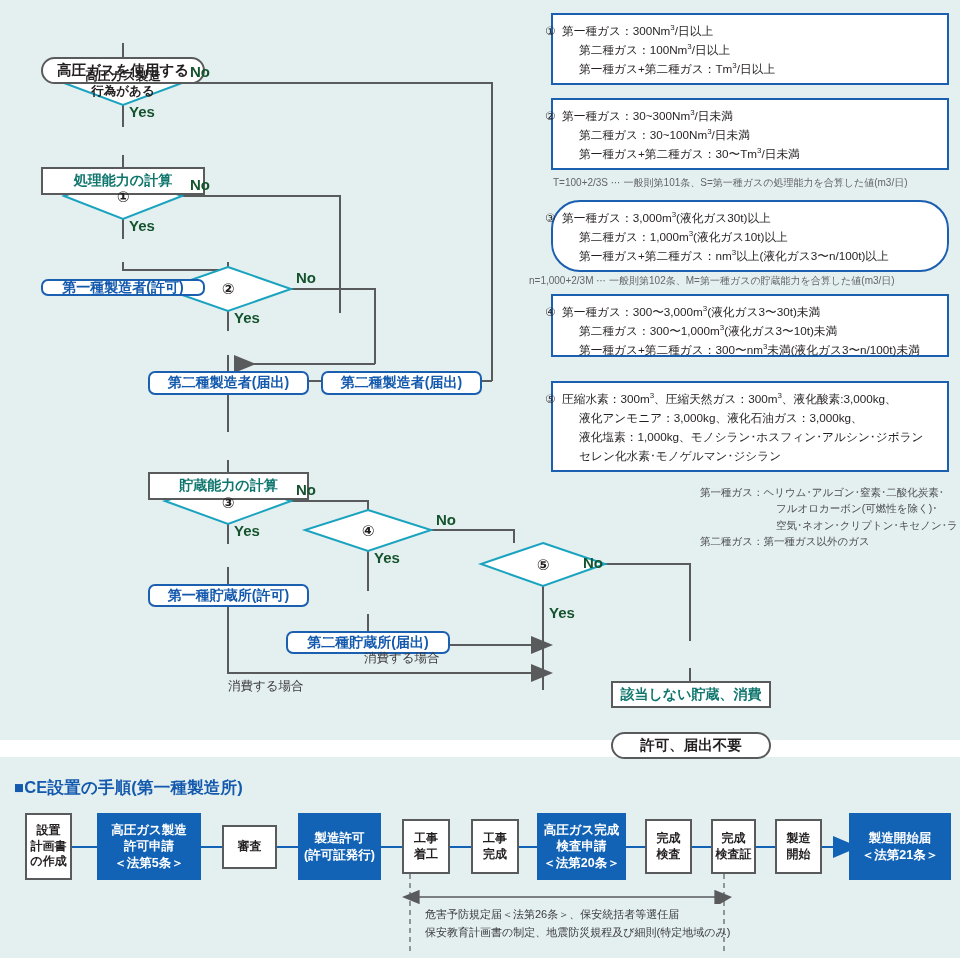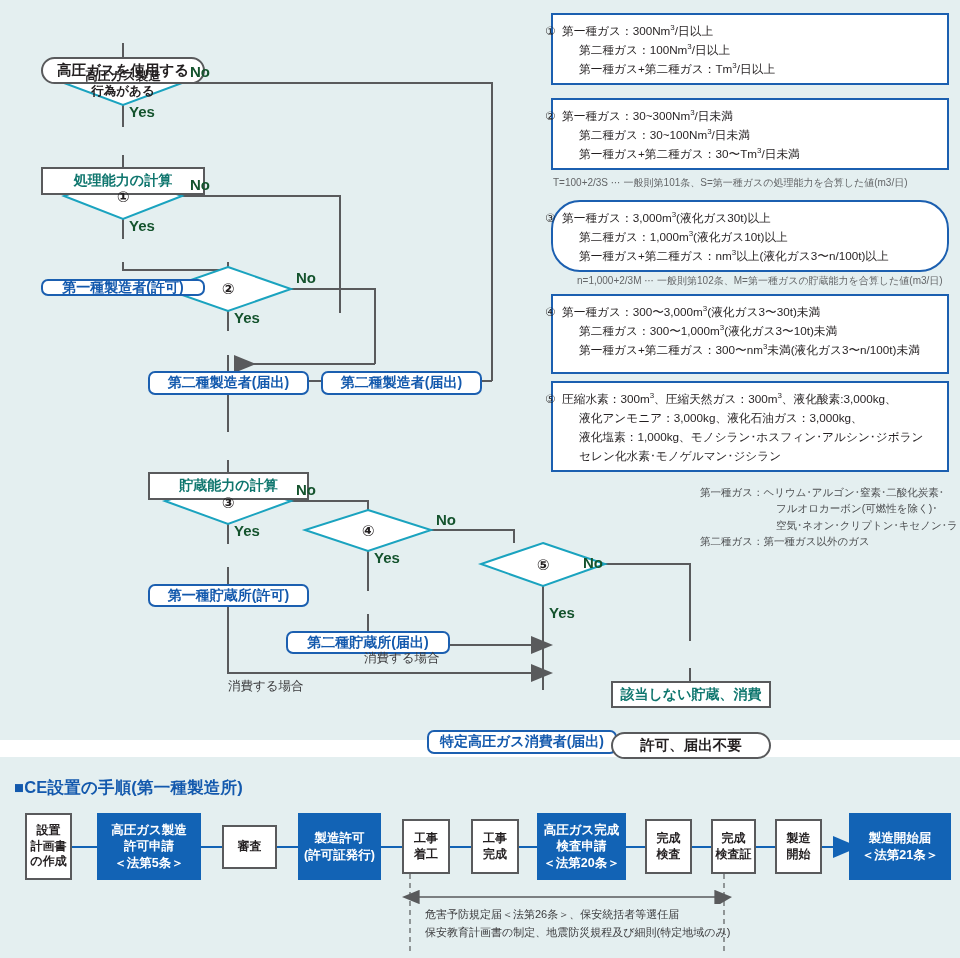--- a/index.html
+++ b/index.html
@@ -238,23 +238,20 @@
     <div class="dlabel">
       <span style="font-size:15px;">⑤</span>
     </div>
   </div>
   <div class="yn" style="left:583px;top:554px;">No</div>
   <div class="yn" style="left:549px;top:604px;">Yes</div>
 
   <div class="edgelbl" style="left:364px;top:650px;">消費する場合</div>
   <div class="edgelbl" style="left:228px;top:678px;">消費する場合</div>
 
-  <div class="node resu" style="left:427px;top:690px;width:190px;height:24px;">
-    <span>特定高圧ガス消費者(届出)</span>
-  </div>
 
   <div class="node proc" style="left:611px;top:641px;width:160px;height:27px;">
     <span>該当しない貯蔵、消費</span>
   </div>
   <div class="node term" style="left:611px;top:692px;width:160px;height:27px;">
     <span>許可、届出不要</span>
   </div>
 
   <div class="legend" style="left:551px;top:13px;width:398px;height:72px;">
     <span class="ln"><span class="num">①</span><span>第一種ガス：300Nm<sup>3</sup>/日以上</span></span>
@@ -269,23 +266,23 @@
   </div>
 
   <div class="note" style="left:553px;top:176px;">T=100+2/3S ⋯ 一般則第101条、S=第一種ガスの処理能力を合算した値(m3/日)</div>
 
   <div class="legend" style="left:551px;top:200px;width:398px;height:72px;border-radius:29px;">
     <span class="ln"><span class="num">③</span><span>第一種ガス：3,000m<sup>3</sup>(液化ガス30t)以上</span></span>
     <span class="ln ind">第二種ガス：1,000m<sup>3</sup>(液化ガス10t)以上</span>
     <span class="ln ind">第一種ガス+第二種ガス：nm<sup>3</sup>以上(液化ガス3〜n/100t)以上</span>
   </div>
 
-  <div class="note" style="left:529px;top:274px;margin-left:48px;">n=1,000+2/3M ⋯ 一般則第102条、M=第一種ガスの貯蔵能力を合算した値(m3/日)</div>
-
-  <div class="legend" style="left:551px;top:294px;width:398px;height:80px;">
+  <div class="note" style="left:529px;top:274px;">n=1,000+2/3M ⋯ 一般則第102条、M=第一種ガスの貯蔵能力を合算した値(m3/日)</div>
+
+  <div class="legend" style="left:551px;top:294px;width:398px;height:63px;">
     <span class="ln"><span class="num">④</span><span>第一種ガス：300〜3,000m<sup>3</sup>(液化ガス3〜30t)未満</span></span>
     <span class="ln ind">第二種ガス：300〜1,000m<sup>3</sup>(液化ガス3〜10t)未満</span>
     <span class="ln ind">第一種ガス+第二種ガス：300〜nm<sup>3</sup>未満(液化ガス3〜n/100t)未満</span>
   </div>
 
   <div class="legend" style="left:551px;top:381px;width:398px;height:91px;">
     <span class="ln"><span class="num">⑤</span><span>圧縮水素：300m<sup>3</sup>、圧縮天然ガス：300m<sup>3</sup>、液化酸素:3,000kg、</span></span>
     <span class="ln ind">液化アンモニア：3,000kg、液化石油ガス：3,000kg、</span>
     <span class="ln ind">液化塩素：1,000kg、モノシラン･ホスフィン･アルシン･ジボラン</span>
     <span class="ln ind">セレン化水素･モノゲルマン･ジシラン</span>

